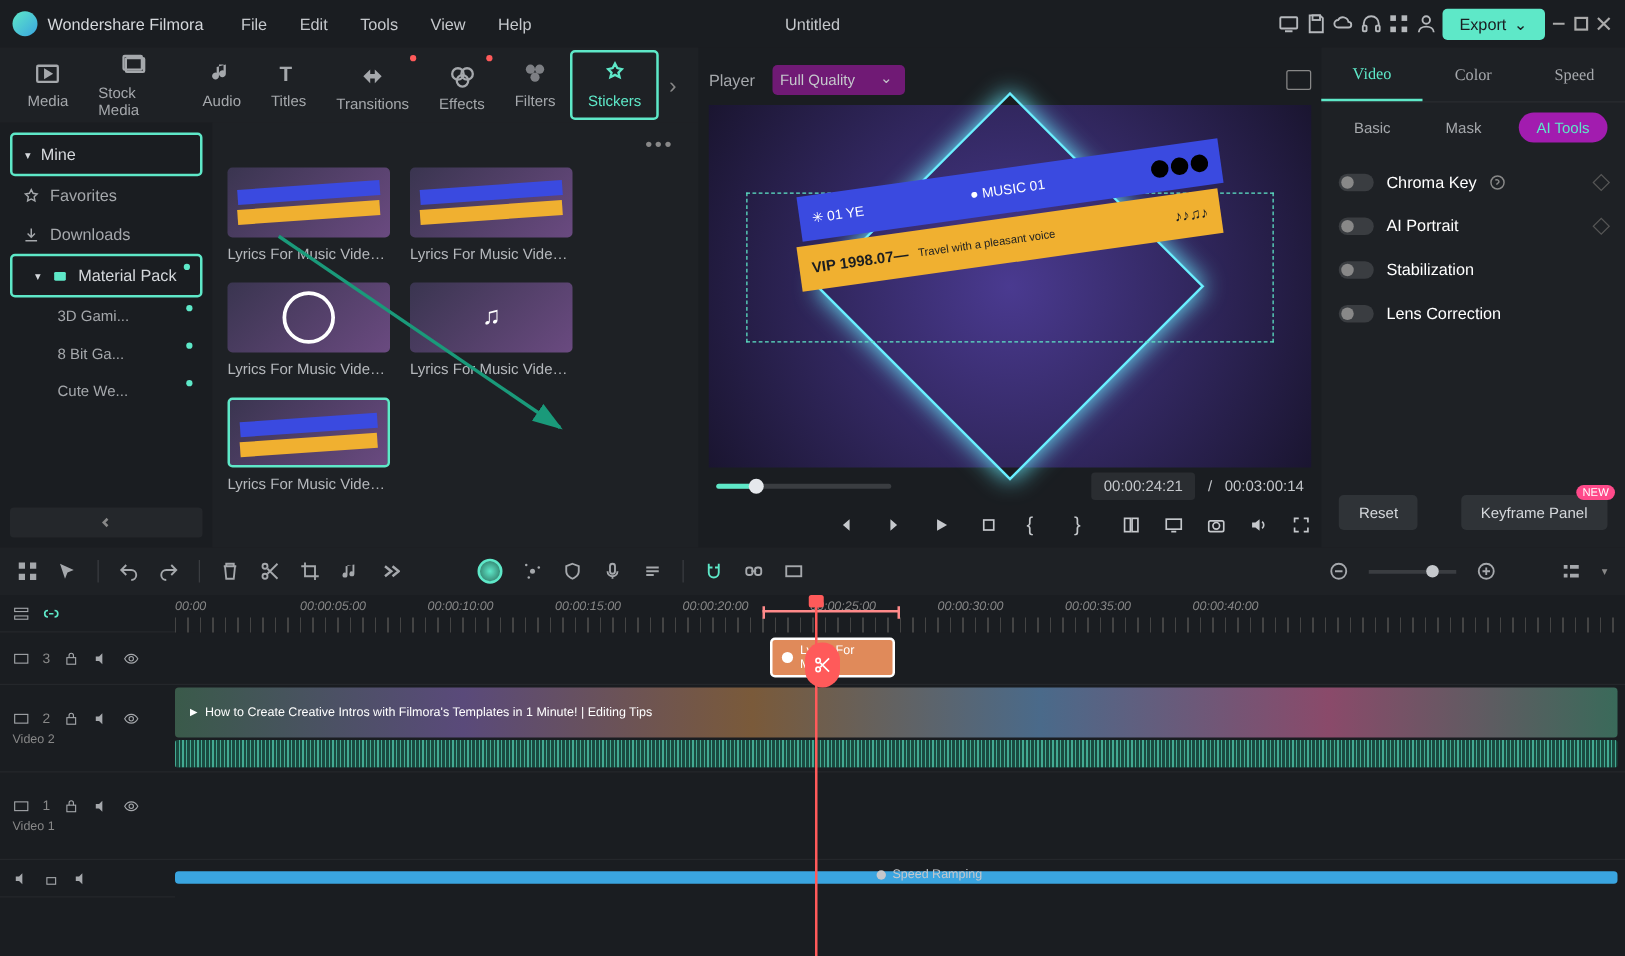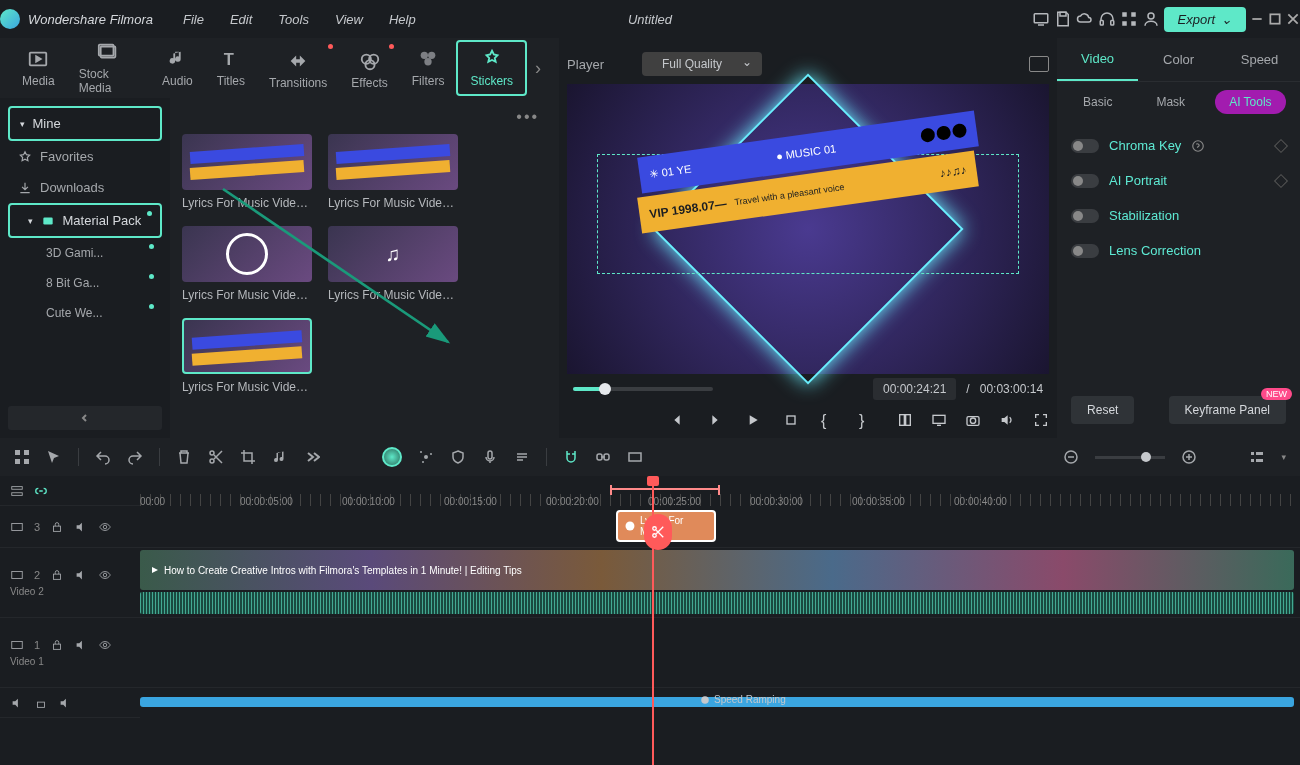--- a/index.html
+++ b/index.html
@@ -1,17 +1,17 @@
 <!DOCTYPE html>
 <html><head>
 <meta charset="utf-8">
 <style>
 * { margin: 0; padding: 0; box-sizing: border-box; font-family: -apple-system, BlinkMacSystemFont, "Segoe UI", sans-serif; }
 body { background: #1a1d21; color: #c5c8cc; width: 1300px; height: 765px; overflow: hidden; font-size: 12px; }
-.titlebar { height: 38px; background: #1a1d21; display: flex; align-items: center; padding: 0 0; font-style: italic; }
+.titlebar { height: 38px; background: #1a1d21; display: flex; align-items: center; padding: 0 10px; }
 .logo { width: 20px; height: 20px; background: linear-gradient(135deg, #5ee8c8, #3aa5e0); border-radius: 50%; margin-right: 8px; }
 .app-name { font-size: 13px; color: #d5d8dc; margin-right: 30px; }
 .menu { display: flex; gap: 26px; }
 .menu span { color: #c5c8cc; cursor: pointer; font-size: 13px; }
 .center-title { position: absolute; left: 50%; transform: translateX(-50%); color: #c5c8cc; font-size: 13px; }
 .right-icons { margin-left: auto; display: flex; gap: 4px; align-items: center; }
 .right-icons .icon { width: 18px; height: 18px; color: #b5b8bc; cursor: pointer; }
 .export-btn { background: #5ee8c8; color: #1a1d21; padding: 5px 14px; border-radius: 4px; font-size: 13px; cursor: pointer; display: flex; align-items: center; gap: 6px; }
 .win-btn { width: 14px; height: 14px; cursor: pointer; }
 .dot-badge { position: relative; }
@@ -43,21 +43,21 @@
 .thumb-img.bands::before { content:''; position:absolute; left:8px; right:8px; top:14px; height:12px; background:#3a4ae0; transform:rotate(-4deg); }
 .thumb-img.bands::after { content:''; position:absolute; left:8px; right:8px; top:30px; height:12px; background:#f0b030; transform:rotate(-4deg); }
 .thumb-img.ring::after { content:''; position:absolute; left:50%; top:50%; width:36px; height:36px; border:3px solid #fff; border-radius:50%; transform:translate(-50%,-50%); }
 .thumb-img.note::after { content:'♫'; position:absolute; left:50%; top:50%; transform:translate(-50%,-50%); color:#fff; font-size:20px; }
 .thumb.selected .thumb-img { border: 2px solid #5ee8c8; }
 .thumb-label { margin-top: 6px; font-size: 12px; color: #b5b8bc; white-space: nowrap; overflow: hidden; text-overflow: ellipsis; }
 
 .preview-panel { flex: 1; background: #1a1d21; padding: 6px 8px; display: flex; flex-direction: column; }
 .preview-top { display: flex; align-items: center; gap: 14px; height: 40px; }
 .preview-top .player-label { color: #a5a8ac; font-size: 13px; }
-.quality-sel { background: #404040; color: #c5c8cc; padding: 5px 40px 5px 20px; border-radius: 4px; font-size: 12px; position:relative;margin-left:24px; }
+.quality-sel { background: #701a75; color: #c5c8cc; padding: 5px 40px 5px 6px; border-radius: 4px; font-size: 12px; position:relative; }
 .quality-sel::after { content:'⌄'; position:absolute; right:10px; top:3px; }
 .preview-pic { margin-left: auto; width:20px; height:16px; border:1px solid #888; border-radius:2px; }
 .video-area { flex: 1; background: radial-gradient(circle at 50% 50%, #4a3a90, #1a1530); position: relative; display:flex; align-items:center; justify-content:center; }
 .neon { position:absolute; width:220px; height:220px; border:2px solid #6af0ff; transform:rotate(45deg); box-shadow:0 0 20px #6af0ff; }
 .sel-box { position:absolute; left:30px; right:30px; top:70px; height:120px; border:1px dashed #5ee8c8; }
 .band1 { position:absolute; width:340px; height:36px; background:#3a4ae0; transform:rotate(-8deg); top:50px; display:flex; align-items:center; color:#fff; font-size:11px; padding:0 10px; gap:6px; }
 .band2 { position:absolute; width:340px; height:36px; background:#f0b030; transform:rotate(-8deg); top:90px; display:flex; align-items:center; color:#1a1d21; font-size:12px; font-weight:bold; padding:0 10px; gap:8px; }
 .circles { display:flex; gap:2px; margin-left:auto; }
 .circles span{ width:14px; height:14px; border-radius:50%; background:#000; }
 .play-bar { height: 30px; display: flex; align-items: center; gap: 10px; padding: 15px 6px; }
@@ -65,30 +65,30 @@
 .seek::before{ content:''; position:absolute; left:0; width:30px; height:4px; background:#5ee8c8; border-radius:2px; }
 .seek::after{ content:''; position:absolute; left:26px; top:-4px; width:12px; height:12px; background:#e5e8ec; border-radius:50%; }
 .time-box { background:#2a2d31; padding:4px 10px; border-radius:3px; font-size:12px; color:#c5c8cc; }
 .play-controls { display:flex; justify-content:center; gap:22px; padding:8px 0 4px; align-items:center; }
 .play-controls .pc { width:16px; height:16px; cursor:pointer; color:#c5c8cc; }
 .pc-group-right { display:flex; gap:18px; margin-left:auto; }
 .pc-group-left { width:80px; }
 
 .right-panel { width: 265px; background: #1e2125; display: flex; flex-direction: column; }
 .rtabs { display: flex; height: 44px; border-bottom: 1px solid #2a2d31; }
-.rtab { flex: 1; display: flex; align-items: center; justify-content: center; font-size: 13px; cursor: pointer; color:#a5a8ac; }
+.rtab { flex: 1; display: flex; align-items: center; justify-content: center; font-size: 13px; cursor: pointer; color:#a5a8ac;font-family:Liberation Serif, serif; }
 .rtab.active { color: #5ee8c8; border-bottom: 2px solid #5ee8c8; }
 .subtabs { display: flex; gap: 16px; padding: 8px 12px; }
 .subtab { padding: 5px 14px; font-size: 12px; cursor: pointer; color:#a5a8ac; border-radius:12px; }
 .subtab.active { background: #a21caf; color: #5ee8c8; }
 .props { padding: 6px 14px; }
 .prop-row { display: flex; align-items: center; gap: 10px; padding: 10px 0; }
 .toggle { width: 28px; height: 14px; background: #3a3d41; border-radius: 7px; position: relative; cursor:pointer; }
 .toggle::after { content:''; position:absolute; left:2px; top:2px; width:10px; height:10px; background:#888; border-radius:50%; }
-.prop-label { font-size: 13px; color:#5eead4; }
+.prop-label { font-size: 13px; color:#ffffff; }
 .diamond { margin-left:auto; width:10px; height:10px; border:1px solid #555; transform:rotate(45deg); }
 .panel-footer { margin-top:auto; display:flex; gap:10px; padding:14px; }
 .btn { background:#2f3337; color:#d5d8dc; padding:7px 16px; border-radius:4px; font-size:12px; cursor:pointer; }
 .btn.kf { margin-left:auto; position:relative; }
 .new-badge { position:absolute; top:-8px; right:-6px; background:#ff4a8a; color:#fff; font-size:9px; padding:1px 5px; border-radius:6px; }
 
 .timeline-wrap { height: 327px; background:#1a1d21; display:flex; }
 .timeline { flex:1; display:flex; flex-direction:column; }
 .tl-toolbar { height:38px; display:flex; align-items:center; gap:16px; padding:0 14px; background:#1e2125; }
 .tl-toolbar .ti { width:16px; height:16px; cursor:pointer; color:#a5a8ac; }
@@ -97,21 +97,21 @@
 .zoom-slider::after { content:''; position:absolute; right:14px; top:-4px; width:10px; height:10px; background:#c5c8cc; border-radius:50%; }
 .green-dot { width:20px; height:20px; border:2px solid #5ee8c8; border-radius:50%; background:radial-gradient(#5ee8c8,#2a6a5a); }
 
 .tl-body { flex:1; display:flex; position:relative; }
 .tl-left { width:140px; background:#1a1d21; }
 .track-head { height:42px; display:flex; align-items:center; gap:10px; padding:0 10px; font-size:11px; color:#888; border-bottom:1px solid #24272b; }
 .track-head.tall { height:70px; flex-direction:column; align-items:flex-start; justify-content:center; gap:4px; }
 .track-head .icons-row { display:flex; gap:10px; align-items:center; }
 .tl-right { flex:1; position:relative; background:#1a1d21; overflow:hidden; }
 .ruler { height:30px; display:flex; position:relative; background:#1a1d21; font-size:10px; color:#888; }
-.ruler .mark { position:absolute; top:20px; }
+.ruler .mark { position:absolute; top:4px;font-style:italic; }
 .ruler-ticks { position:absolute; left:0; right:0; bottom:0; height:12px; background:repeating-linear-gradient(90deg,#444 0,#444 1px,transparent 1px,transparent 10px); }
 .playhead { position:absolute; top:0; bottom:0; left:512px; width:2px; background:#ff5a5a; z-index:5; }
 .playhead::before { content:''; position:absolute; top:0; left:-5px; width:12px; height:10px; background:#ff5a5a; border-radius:2px; }
 .cut-bubble { position:absolute; top:38px; left:504px; width:28px; height:36px; background:#ff5a5a; border-radius:14px; display:flex; align-items:center; justify-content:center; z-index:6; }
 .marker-range { position:absolute; top:12px; left:470px; width:110px; height:14px; border-top:2px solid #ff8a8a; }
 .marker-range::before,.marker-range::after { content:''; position:absolute; top:-5px; width:2px; height:10px; background:#ff8a8a; }
 .marker-range::before{left:0} .marker-range::after{right:0}
 
 .track { height:42px; position:relative; border-bottom:1px solid #24272b; }
 .track.tall { height:70px; }

